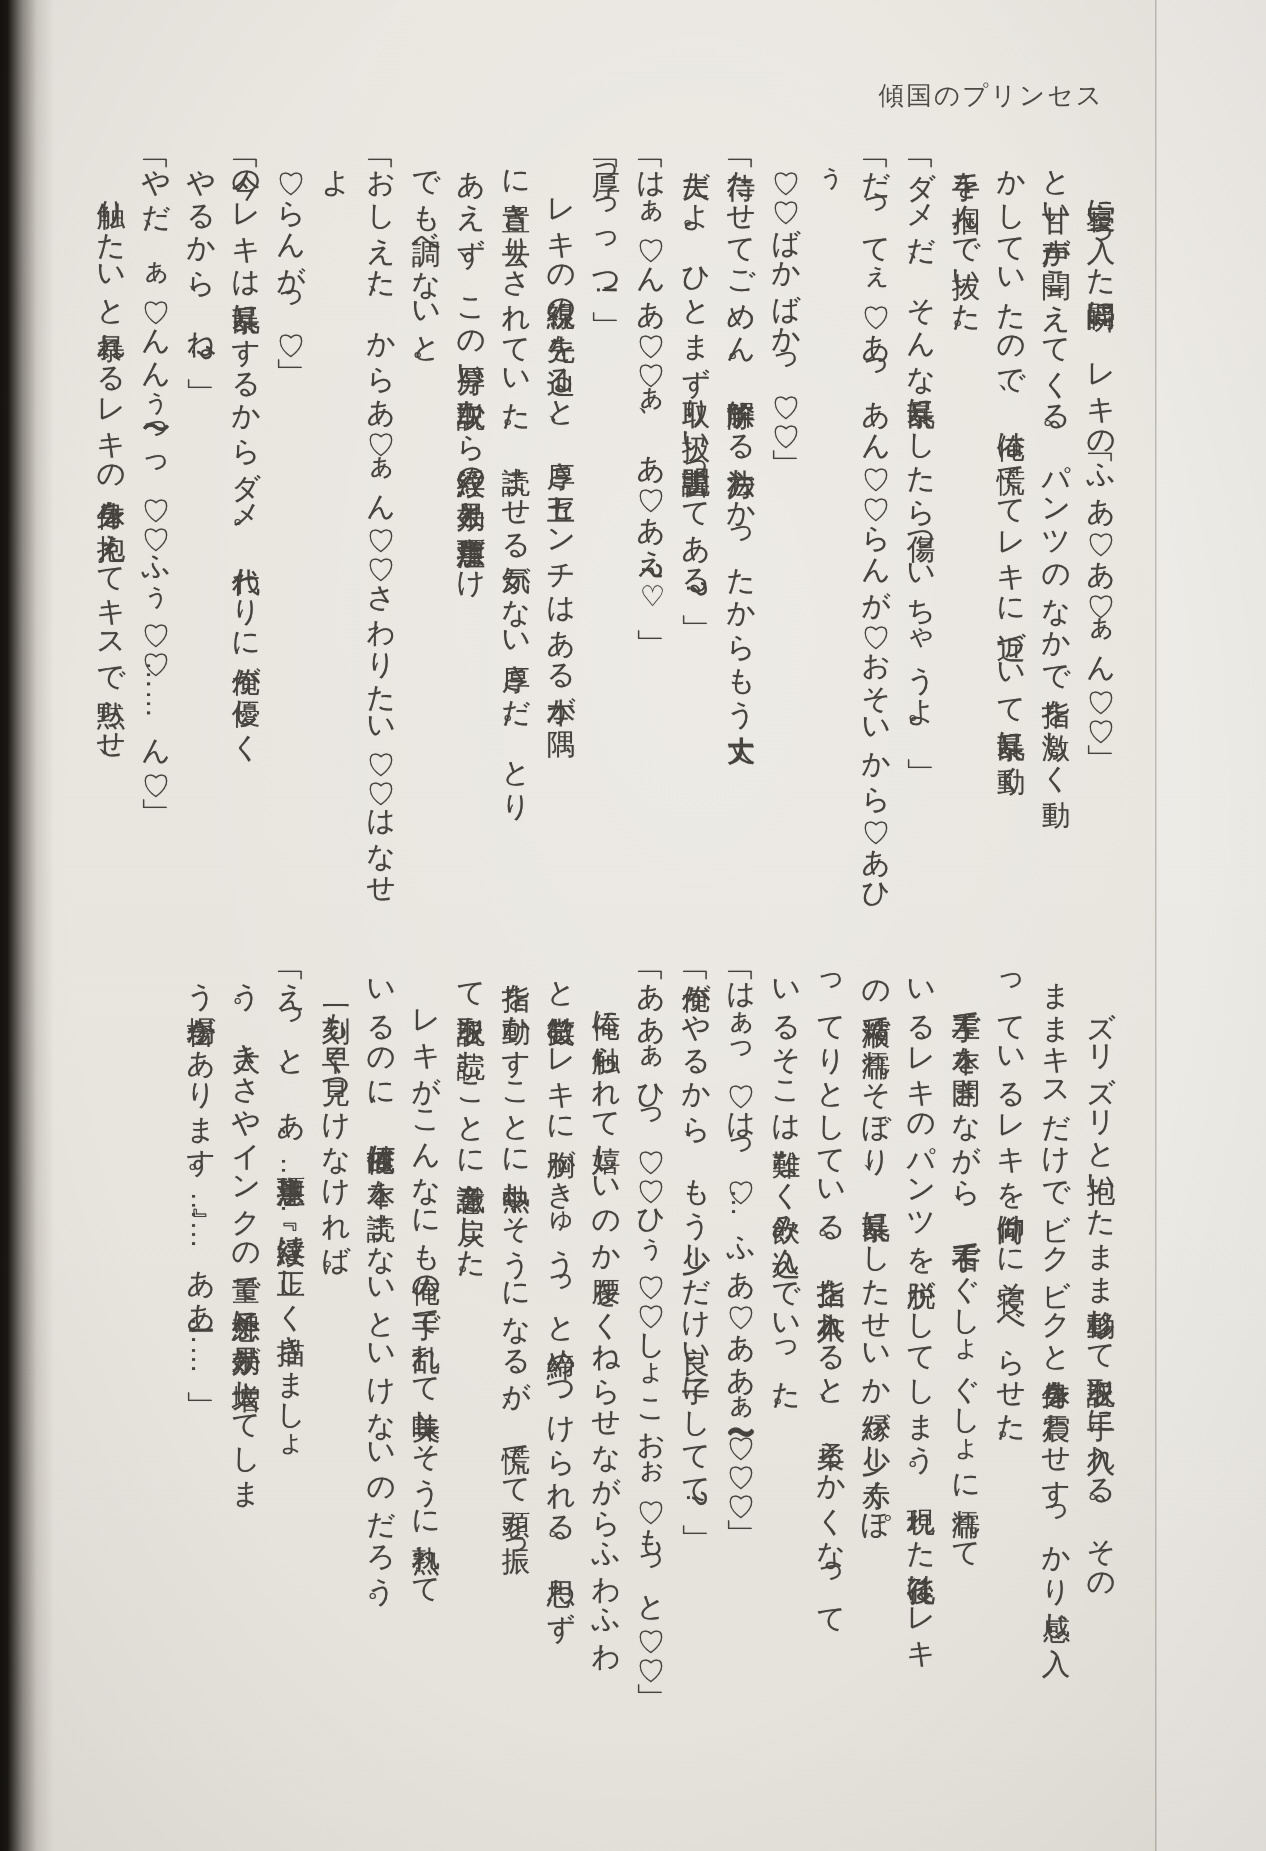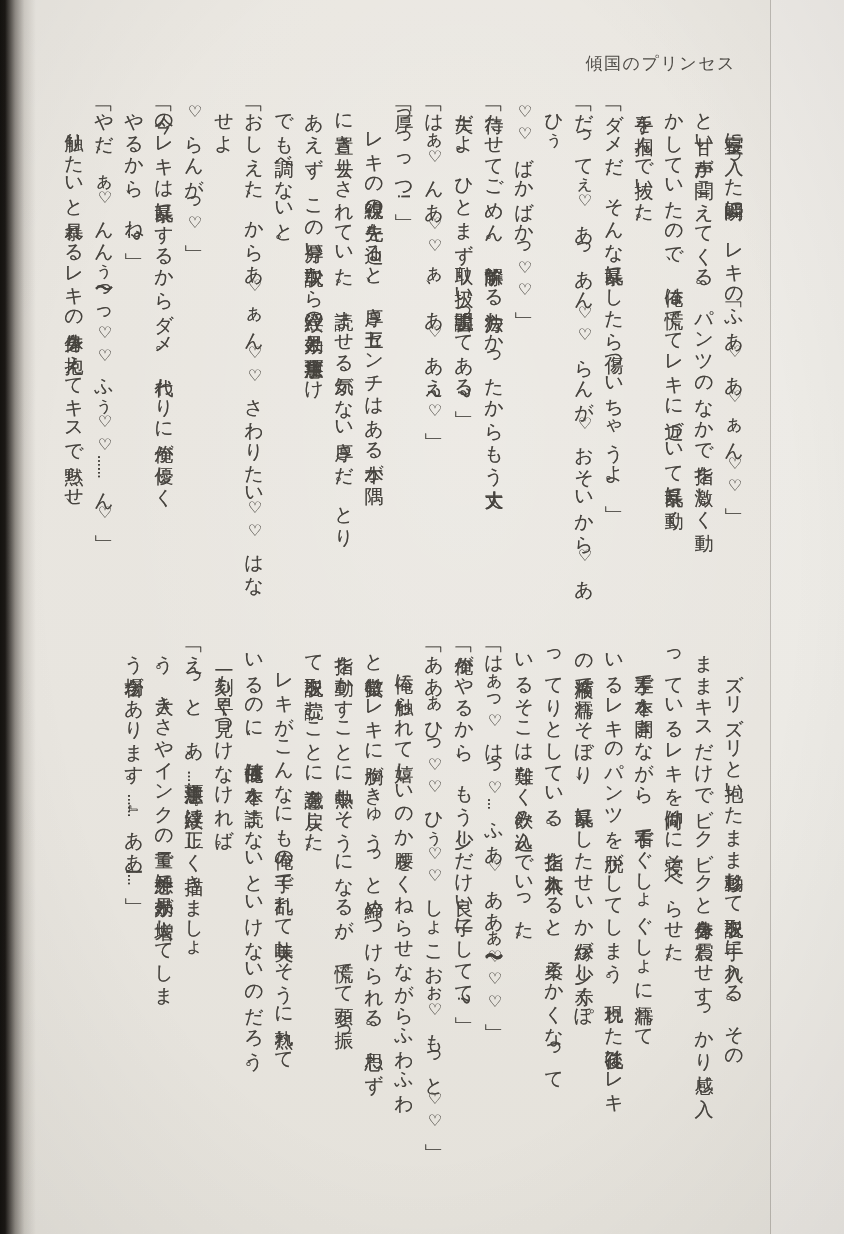--- a/index.html
+++ b/index.html
@@ -4,21 +4,21 @@
 <style>
   html,body { margin:0; padding:0; background:#b9b6b0; }
   .page {
     position:relative;
     width:844px; height:1234px;
     margin:0 auto;
     background:
       radial-gradient(ellipse at 55% 35%, rgba(255,255,255,0.18) 0%, rgba(0,0,0,0) 55%),
       linear-gradient(180deg, #eae7e1 0%, #e8e5df 60%, #e5e2db 100%);
     overflow:hidden;
-    font-family:Liberation Mono, monospace;
+    font-family:Liberation Sans, sans-serif;
   }
   
   .binding-edge {
     position:absolute; left:0; top:0; bottom:0; width:36px;
     background:linear-gradient(90deg,
       #14120f 0%, #1b1815 14%,
       rgba(70,64,58,0.55) 42%,
       rgba(120,113,104,0.22) 68%,
       rgba(0,0,0,0) 100%);
   }

